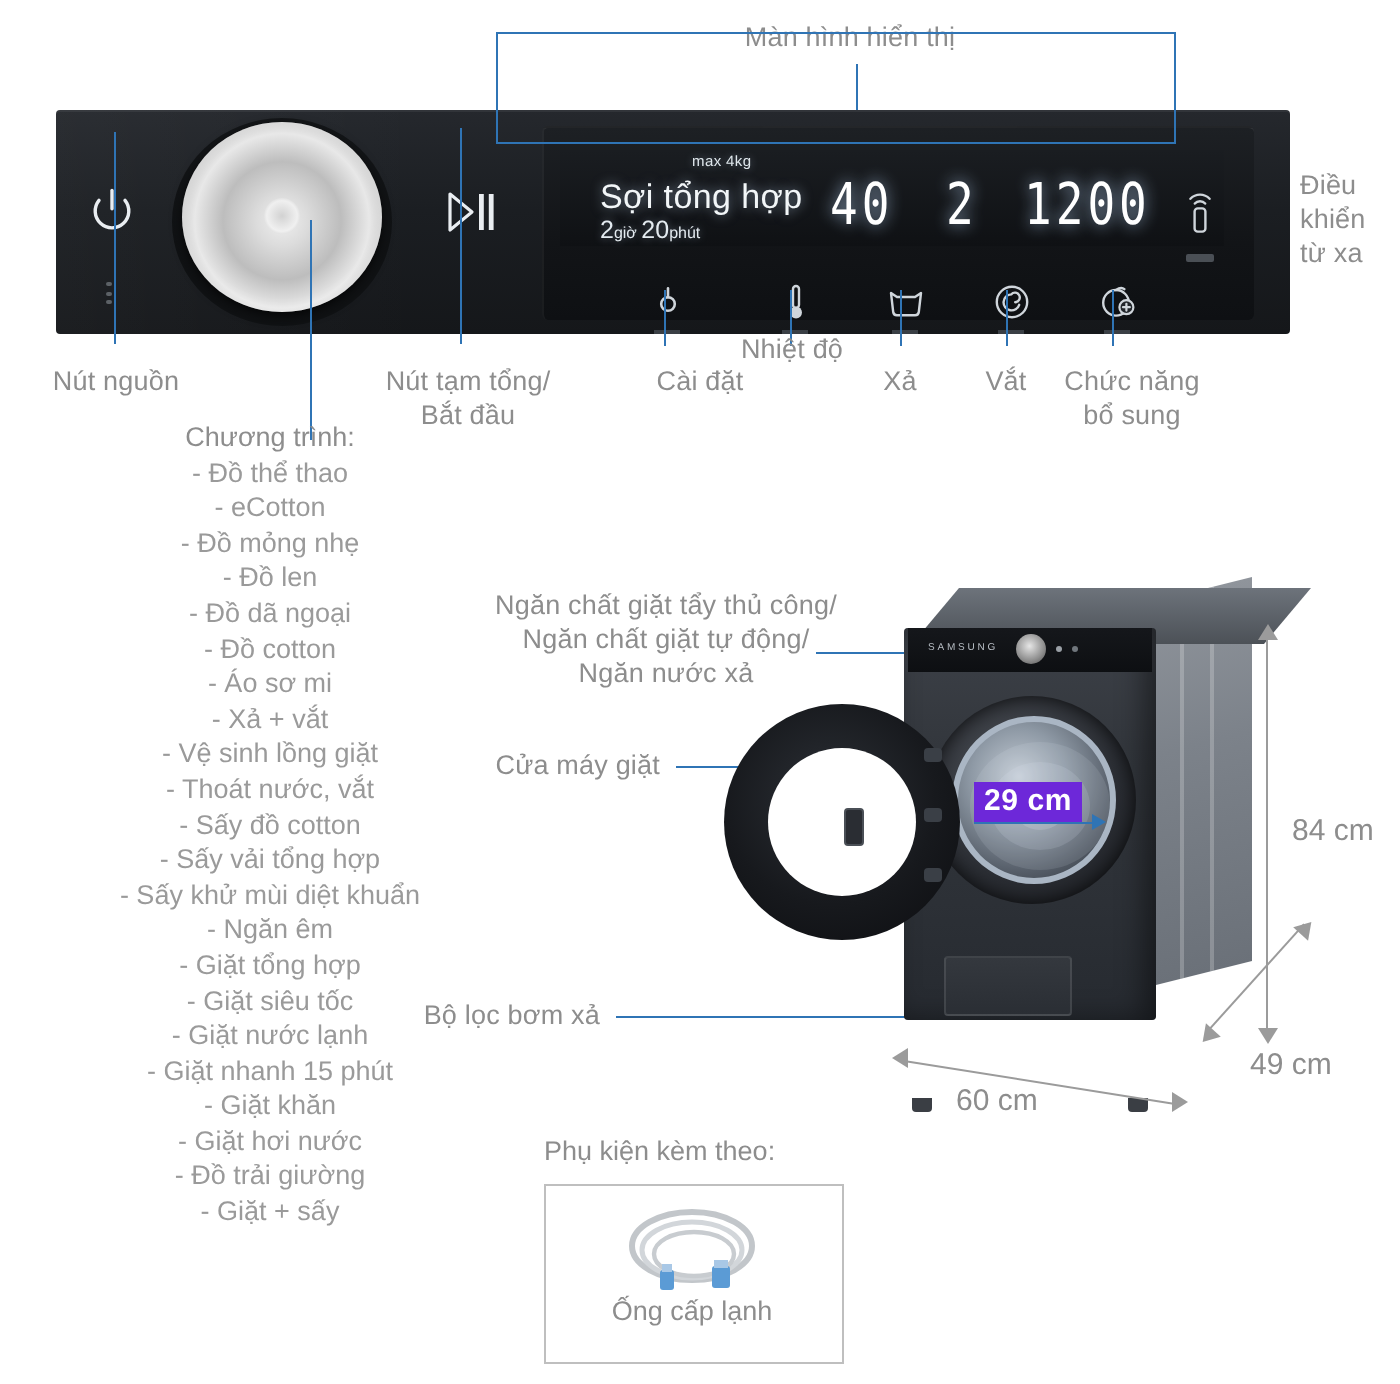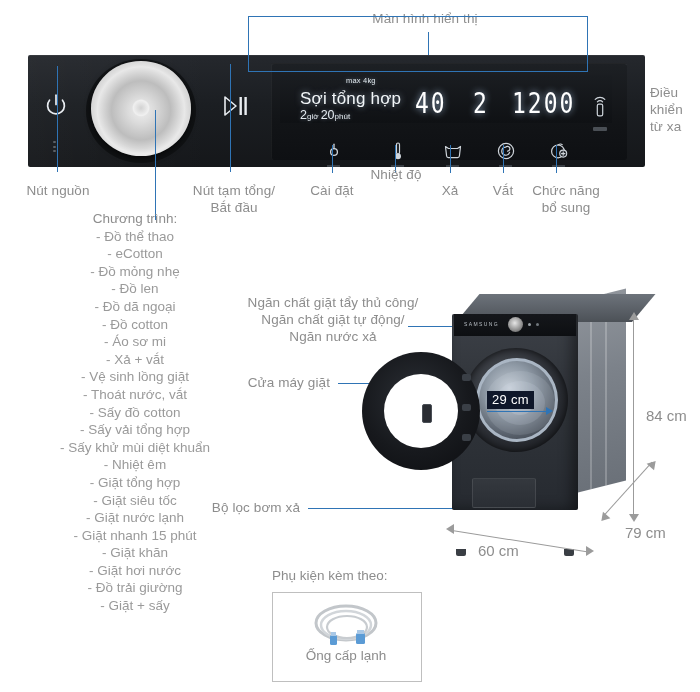--- a/index.html
+++ b/index.html
@@ -191,23 +191,24 @@
   #wm-door-hole{
     left:-46px;top:74px;width:74px;height:74px;border-radius:50%;
     background:#ffffff;
   }
   .hinge{position:absolute;width:9px;height:7px;background:#3a3f46;border-radius:2px;}
   #door-latch{left:-8px;top:104px;width:8px;height:17px;background:#2a2d33;border:1px solid #4a4f56;border-radius:2px;}
 
   
   #tag29{
     left:487px;top:391px;
-    background:#0f172a;color:#ffffff;
-    font-size:13px;padding:1px 5px 2px 5px;
+    background:#6d28d9;color:#ffffff;
+    font-size:15px;padding:1px 5px 2px 5px;
     letter-spacing:.3px;
+    font-weight:bold;
   }
   #tag29-line{left:487px;top:411px;width:62px;height:1.4px;background:#2f74b5;}
   #tag29-arrow{
     left:546px;top:407px;width:0;height:0;
     border-left:7px solid #2f74b5;
     border-top:4px solid transparent;
     border-bottom:4px solid transparent;
   }
 
   
@@ -345,21 +346,21 @@
   <div class="lead v" style="left:230px;top:64px;height:108px;"></div>
   <div class="lead v" style="left:332px;top:145px;height:28px;"></div>
   <div class="lead v" style="left:395px;top:145px;height:28px;"></div>
   <div class="lead v" style="left:450px;top:145px;height:28px;"></div>
   <div class="lead v" style="left:503px;top:145px;height:28px;"></div>
   <div class="lead v" style="left:556px;top:145px;height:28px;"></div>
 
   <div class="anno c" style="left:12px;top:182px;width:92px;">Nút nguồn</div>
   <div class="anno c" style="left:186px;top:182px;width:96px;">Nút tạm tổng/
 Bắt đầu</div>
-  <div class="anno c" style="left:298px;top:182px;width:68px;">Cài đặt</div>
+  <div class="anno c" style="left:316px;top:182px;width:68px;">Cài đặt</div>
   <div class="anno c" style="left:361px;top:166px;width:70px;">Nhiệt độ</div>
   <div class="anno c" style="left:431px;top:182px;width:38px;">Xả</div>
   <div class="anno c" style="left:481px;top:182px;width:44px;">Vắt</div>
   <div class="anno c" style="left:522px;top:182px;width:88px;">Chức năng
 bổ sung</div>
 
   <div id="program-list">
     <div class="head">Chương trình:</div>
     <div id="program-items">
         <div>- Đồ thể thao</div>
@@ -368,21 +369,21 @@
         <div>- Đồ len</div>
         <div>- Đồ dã ngoại</div>
         <div>- Đồ cotton</div>
         <div>- Áo sơ mi</div>
         <div>- Xả + vắt</div>
         <div>- Vệ sinh lồng giặt</div>
         <div>- Thoát nước, vắt</div>
         <div>- Sấy đồ cotton</div>
         <div>- Sấy vải tổng hợp</div>
         <div>- Sấy khử mùi diệt khuẩn</div>
-        <div>- Nhiệt êm</div>
+        <div>- Ngăn êm</div>
         <div>- Giặt tổng hợp</div>
         <div>- Giặt siêu tốc</div>
         <div>- Giặt nước lạnh</div>
         <div>- Giặt nhanh 15 phút</div>
         <div>- Giặt khăn</div>
         <div>- Giặt hơi nước</div>
         <div>- Đồ trải giường</div>
         <div>- Giặt + sấy</div>
       </div>
   </div>
@@ -445,21 +446,21 @@
   <div class="dim-label" style="left:646px;top:407px;">84 cm</div>
 
   <div class="dim-line" style="left:452px;top:530px;width:138px;height:1.4px;transform:rotate(9deg);transform-origin:left center;"></div>
   <div class="arrowhead" style="left:446px;top:524px;border-top:5px solid transparent;border-bottom:5px solid transparent;border-right:8px solid #9b9b9b;"></div>
   <div class="arrowhead" style="left:586px;top:546px;border-top:5px solid transparent;border-bottom:5px solid transparent;border-left:8px solid #9b9b9b;"></div>
   <div class="dim-label" style="left:478px;top:542px;">60 cm</div>
 
   <div class="dim-line" style="left:604px;top:515px;width:72px;height:1.4px;transform:rotate(-48deg);transform-origin:left center;"></div>
   <div class="arrowhead" style="left:648px;top:460px;border-left:5px solid transparent;border-right:5px solid transparent;border-bottom:8px solid #9b9b9b;transform:rotate(42deg);"></div>
   <div class="arrowhead" style="left:599px;top:514px;border-left:5px solid transparent;border-right:5px solid transparent;border-top:8px solid #9b9b9b;transform:rotate(42deg);"></div>
-  <div class="dim-label" style="left:625px;top:524px;">79 cm</div>
+  <div class="dim-label" style="left:625px;top:524px;">49 cm</div>
 
   <div class="abs" id="acc-label">Phụ kiện kèm theo:</div>
   <div class="abs" id="acc-box"></div>
   <div class="abs" id="hose">
     <svg width="84" height="46" viewBox="0 0 84 46">
       <ellipse cx="42" cy="21" rx="30" ry="17" fill="none" stroke="#c2c6ca" stroke-width="3"></ellipse>
       <ellipse cx="42" cy="23" rx="25" ry="14" fill="none" stroke="#d2d6da" stroke-width="2.5"></ellipse>
       <ellipse cx="43" cy="25" rx="20" ry="11" fill="none" stroke="#c8ccd0" stroke-width="2.2"></ellipse>
       <rect x="26" y="33" width="7" height="10" rx="1.5" fill="#5b9bd5"></rect>
       <rect x="27" y="30" width="5" height="4" fill="#a9c8e6"></rect>

